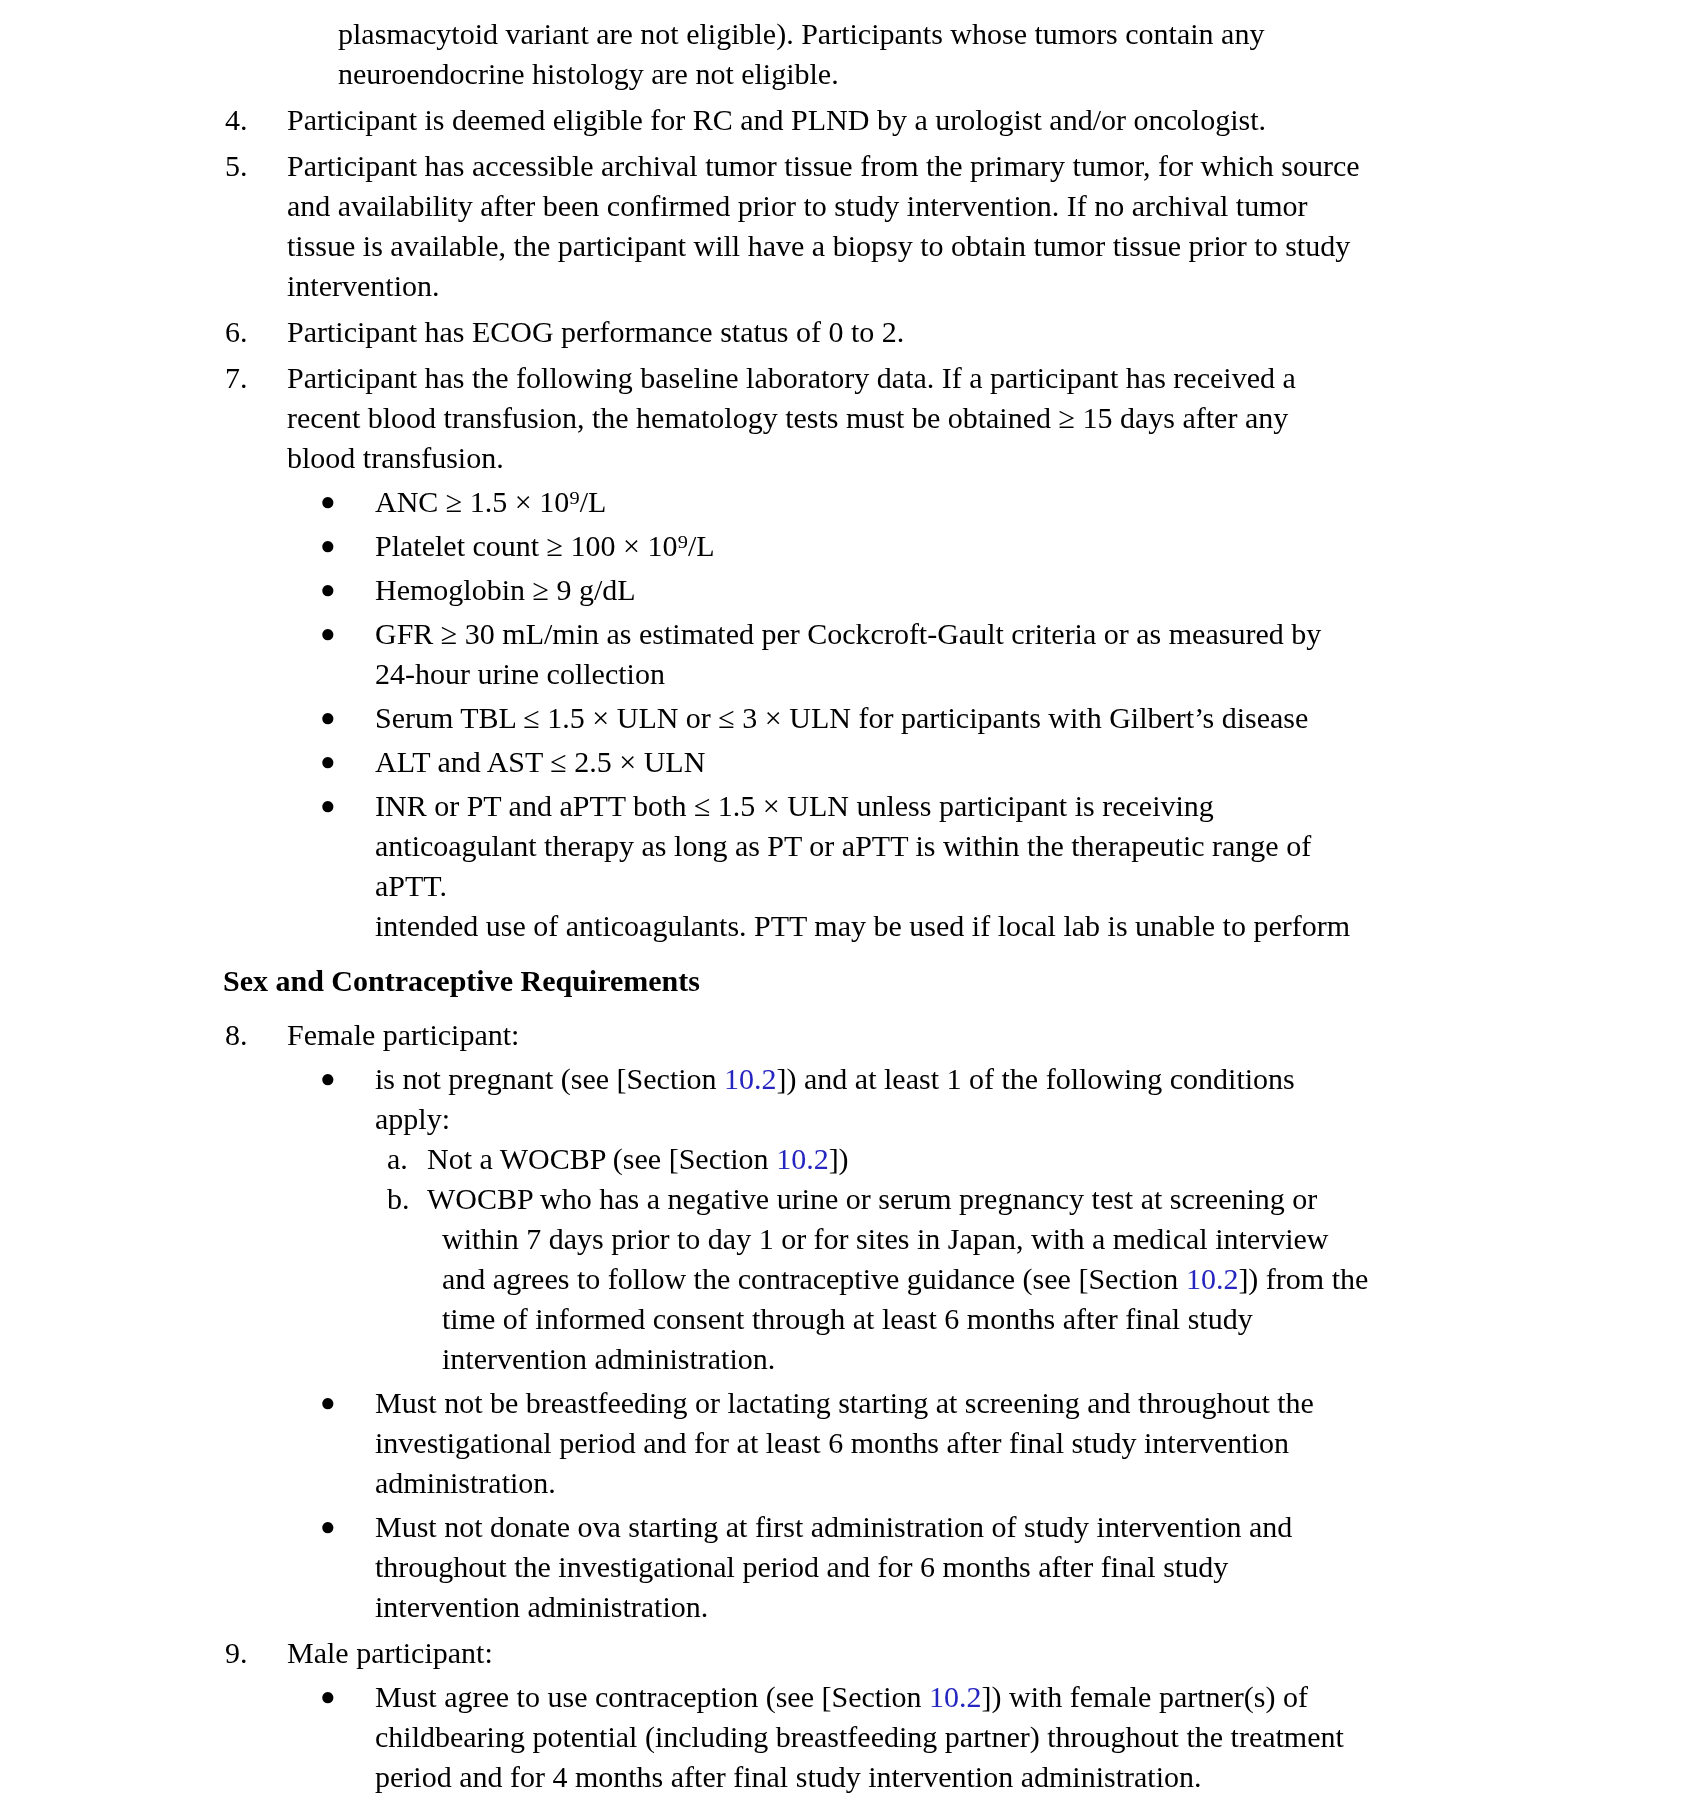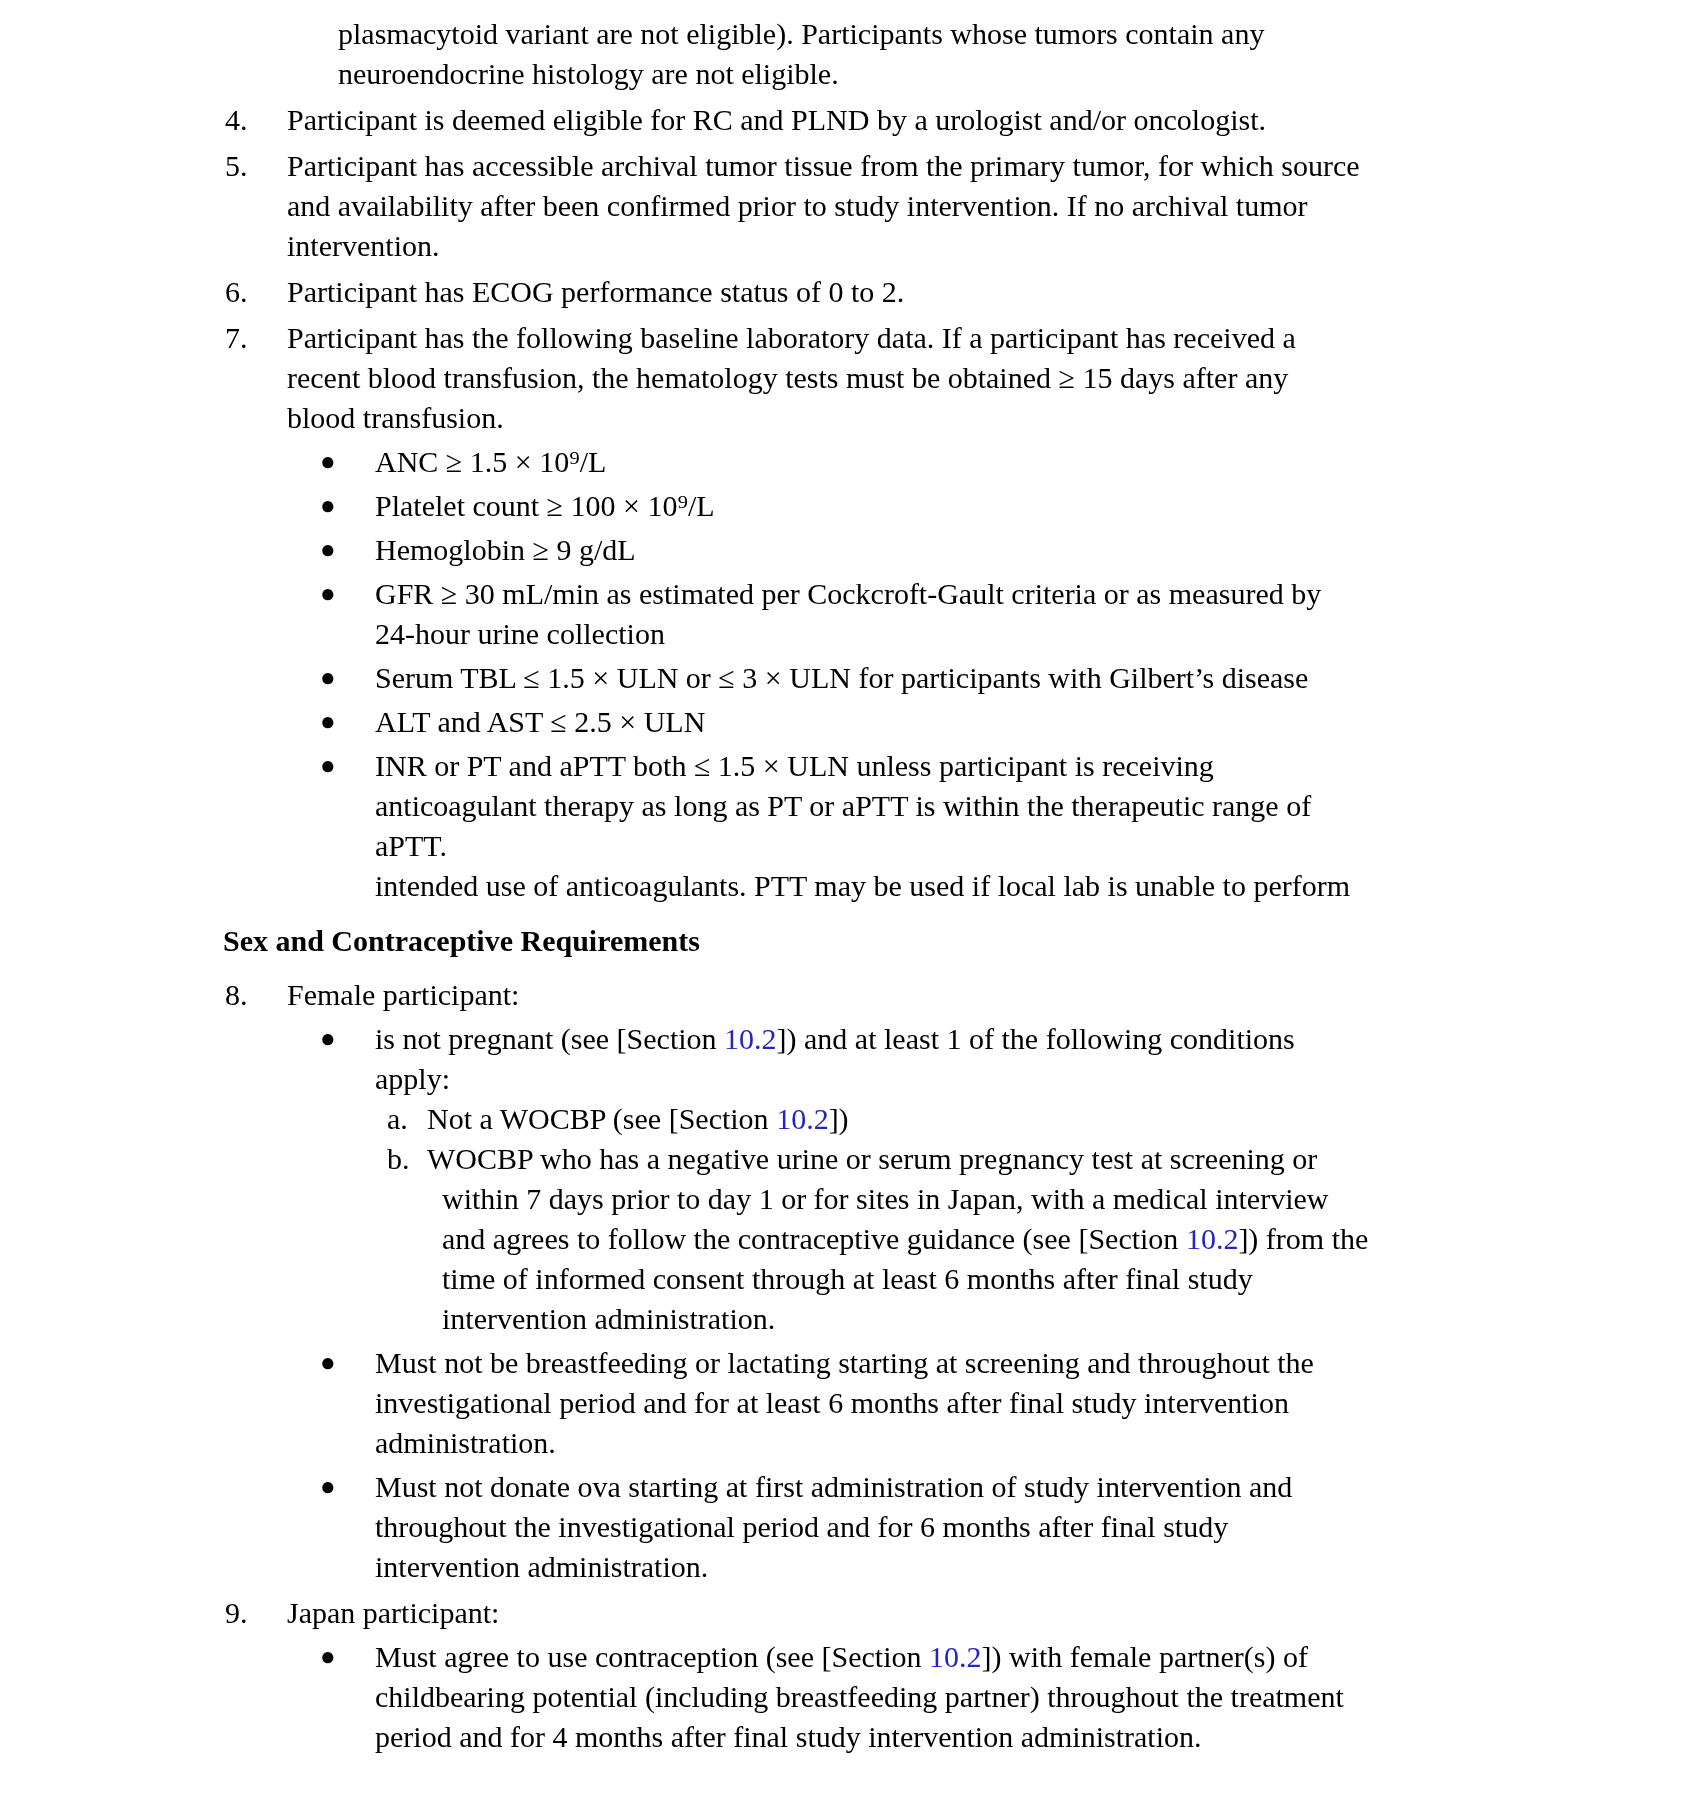--- a/index.html
+++ b/index.html
@@ -57,20 +57,21 @@
       <span class="marker">4.</span>
       <div class="text">
         <div class="line"><span>Participant is deemed eligible for RC and PLND by a urologist and/or oncologist.</span></div>
       </div>
     </div>
     <div class="block numbered">
       <span class="marker">5.</span>
       <div class="text">
         <div class="line"><span>Participant has accessible archival tumor tissue from the primary tumor, for which source</span></div>
         <div class="line"><span>and availability after been confirmed prior to study intervention. If no archival tumor</span></div>
+        <div class="line"><span>tissue is available, the participant will have a biopsy to obtain tumor tissue prior to study</span></div>
         <div class="line"><span>intervention.</span></div>
       </div>
     </div>
     <div class="block numbered">
       <span class="marker">6.</span>
       <div class="text">
         <div class="line"><span>Participant has ECOG performance status of 0 to 2.</span></div>
       </div>
     </div>
     <div class="block numbered">
@@ -173,21 +174,21 @@
       <span class="marker">●</span>
       <div class="text">
         <div class="line"><span>Must not donate ova starting at first administration of study intervention and</span></div>
         <div class="line"><span>throughout the investigational period and for 6 months after final study</span></div>
         <div class="line"><span>intervention administration.</span></div>
       </div>
     </div>
     <div class="block numbered">
       <span class="marker">9.</span>
       <div class="text">
-        <div class="line"><span>Japan participant:</span></div>
+        <div class="line"><span>Male participant:</span></div>
       </div>
     </div>
     <div class="block bullet">
       <span class="marker">●</span>
       <div class="text">
         <div class="line"><span>Must agree to use contraception (see [Section </span><span class="link">10.2</span><span>]) with female partner(s) of</span></div>
         <div class="line"><span>childbearing potential (including breastfeeding partner) throughout the treatment</span></div>
         <div class="line"><span>period and for 4 months after final study intervention administration.</span></div>
       </div>
     </div>

